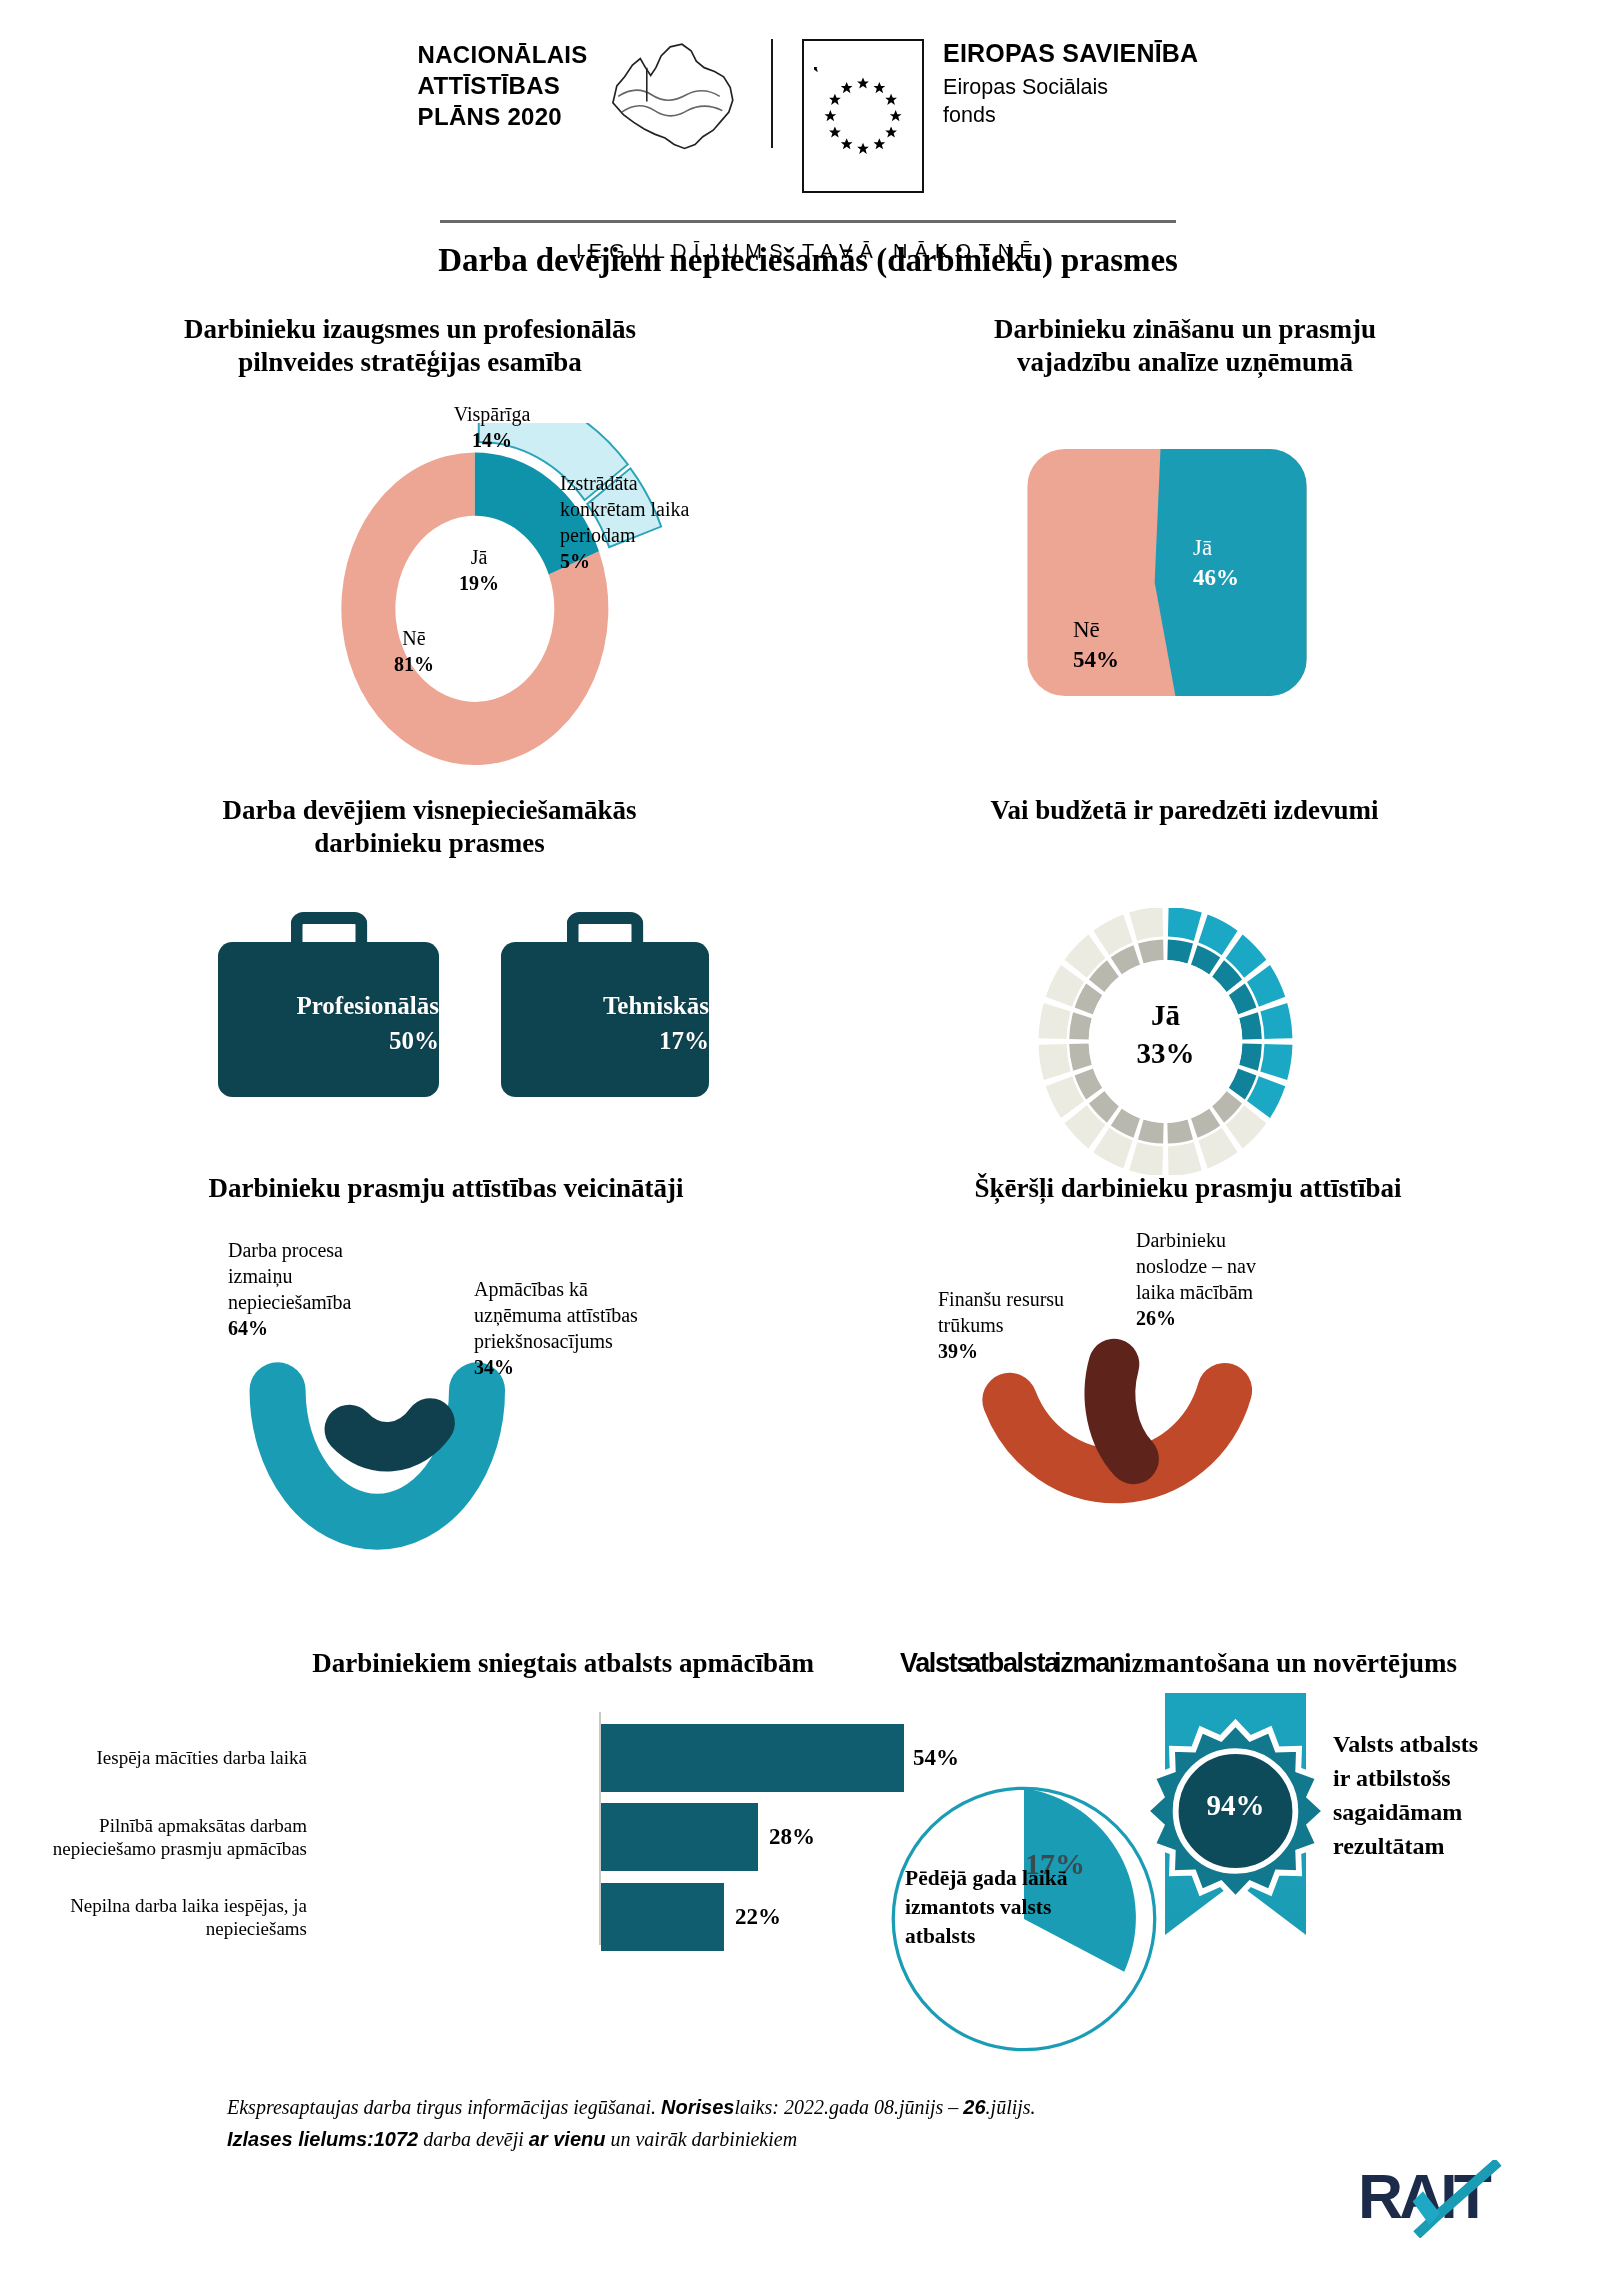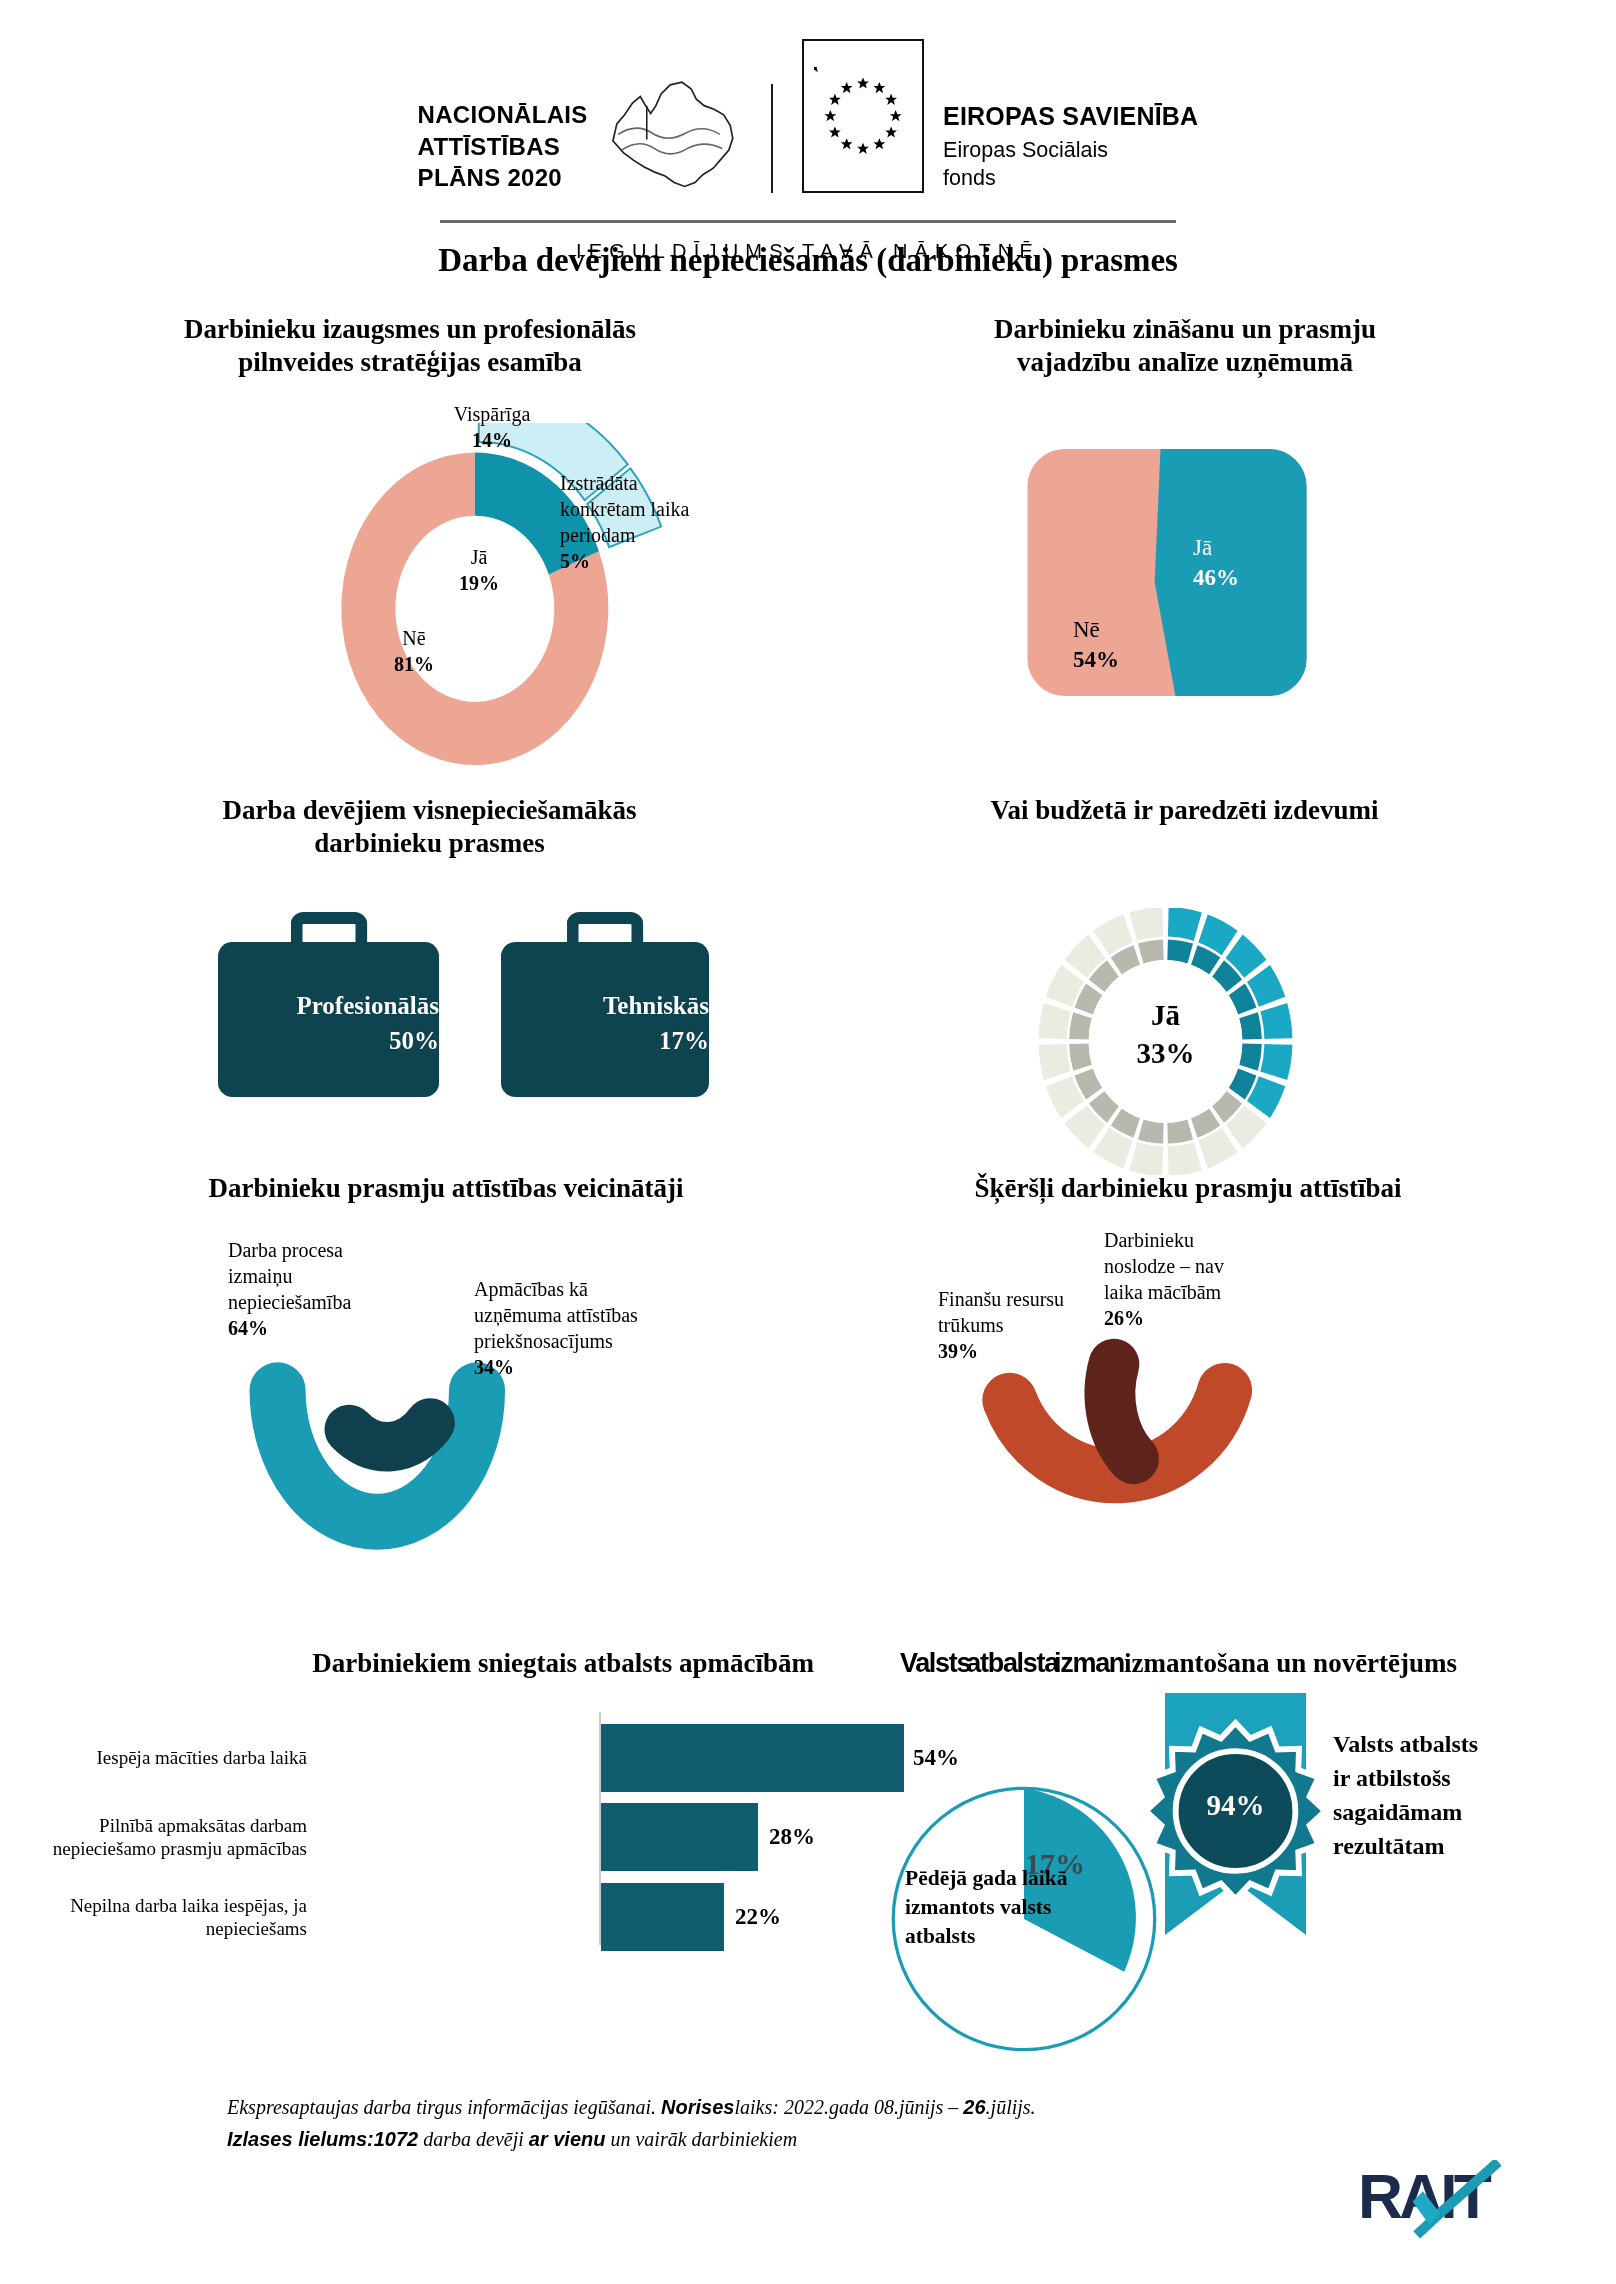--- a/index.html
+++ b/index.html
@@ -1,21 +1,21 @@
 <!DOCTYPE html>
 <html style="font-size:10.4px"><head>
 <meta charset="utf-8">
 <style>
   html,body{margin:0;padding:0;background:#fff;}
   body{width:1616px;height:2284px;position:relative;font-family:"Liberation Serif",serif;color:#000;}
   .page{position:absolute;inset:0;width:1616px;height:2284px;overflow:hidden;background:#fff;}
 
   
   .eu-header{position:absolute;left:0;top:39px;width:1616px;display:flex;flex-direction:column;align-items:center;}
-  .eu-row{display:flex;align-items:flex-end;justify-content:center;gap:0;}
+  .eu-row{display:flex;align-items:flex-start;justify-content:center;gap:0;}
   .nap-text{font-family:"Liberation Sans",sans-serif;font-weight:bold;font-size:24px;line-height:1.30;letter-spacing:0.3px;text-align:left;color:#000;}
   .lv-map{margin-left:17px;}
   .hdr-divider{width:2px;height:109px;background:#1a1a1a;margin:0 29px;}
   .eu-flagbox{width:118px;height:150px;border:2px solid #111;display:flex;align-items:center;justify-content:center;background:#fff;}
   .eu-txt{margin-left:19.5px;text-align:left;}
   .eu-txt .t1{font-family:"Liberation Sans",sans-serif;font-weight:bold;font-size:25px;letter-spacing:0.2px;}
   .eu-txt .t2{font-family:"Liberation Sans",sans-serif;font-size:21.5px;line-height:1.3;margin-top:5.9px;}
   .hdr-rule{width:736px;height:2.6px;background:#6a6a6a;margin-top:27px;}
   .hdr-slogan{font-family:"Liberation Sans",sans-serif;font-size:20px;letter-spacing:7.2px;margin-top:17px;font-weight:500;}
 
@@ -273,21 +273,21 @@
 
   <div class="sec-title" style="left:846px;top:1172px;width:684px;">
     <div>Šķēršļi darbinieku prasmju attīstībai</div>
   </div>
   <div style="position:absolute;left:925px;top:1286px;">
     <svg width="404" height="339" viewBox="0 0 620 520">
       <path d="M 130 175 A 175 185 0 0 0 460 160" fill="none" stroke="#c0492a" stroke-width="84" stroke-linecap="round"></path>
       <path d="M 290 120 A 100 130 0 0 0 320 265" fill="none" stroke="#5e241c" stroke-width="78" stroke-linecap="round"></path>
     </svg>
   </div>
-  <div class="lbl" style="left:1104px;top:1227px;width:221px;">
+  <div class="lbl" style="left:1136px;top:1227px;width:221px;">
     <div>Darbinieku</div>
     <div>noslodze – nav</div>
     <div>laika mācībām</div>
     <div class="bold">26%</div>
   </div>
   <div class="lbl" style="left:938px;top:1286px;width:208px;">
     <div>Finanšu resursu</div>
     <div>trūkums</div>
     <div class="bold">39%</div>
   </div>

